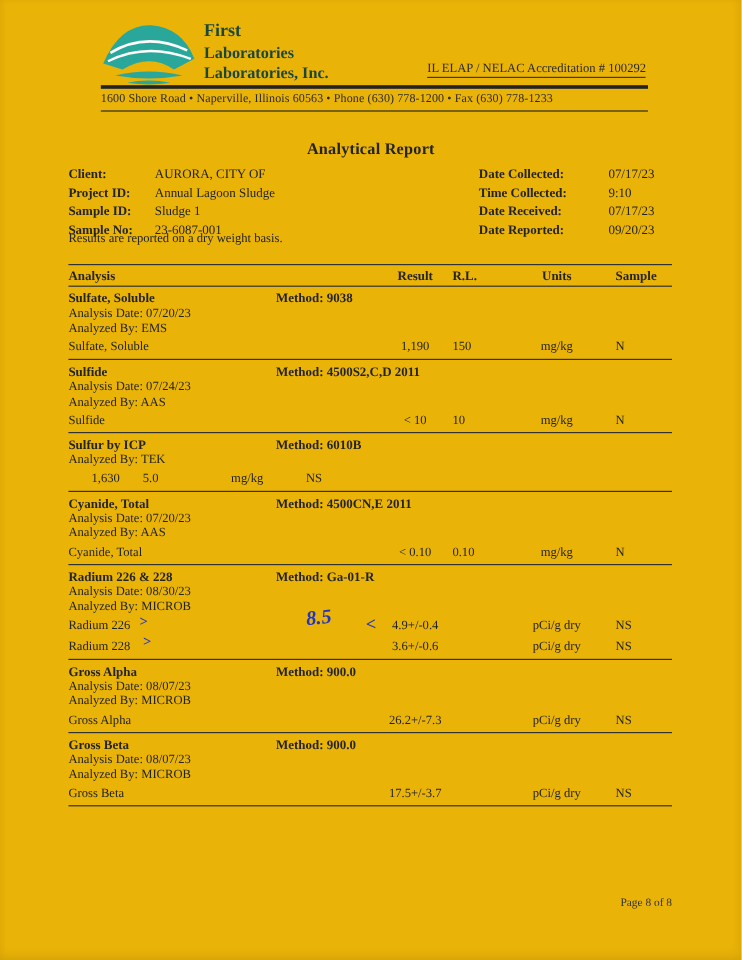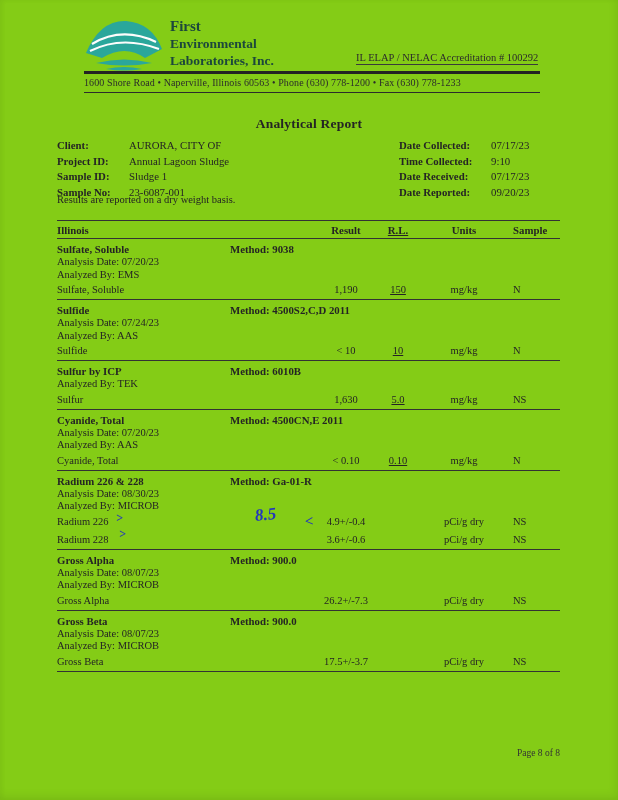--- a/index.html
+++ b/index.html
@@ -1,20 +1,20 @@
 <!DOCTYPE html>
 <html><head>
 <meta charset="utf-8">
 <style>
   html,body{margin:0;padding:0;background:#e9e9e7;}
   .page{
     position:relative;
     width:618px;height:800px;
     margin:0 auto;
-    background:#84cc16;
+    background:#eab308;
     font-family:"Liberation Serif","DejaVu Serif",serif;
     color:#242424;
     overflow:hidden;
     box-shadow:inset -2px -4px 8px rgba(0,0,0,0.07), inset 2px 0 5px rgba(0,0,0,0.03);
   }
   
   .logo{position:absolute;left:82px;top:13px;}
   .company{position:absolute;left:170px;top:17px;font-weight:bold;color:#1c473c;}
   .company .l1{font-size:15px;line-height:18px;}
   .company .l2,.company .l3{font-size:13.5px;line-height:17px;}
@@ -26,29 +26,29 @@
   .rule-top{position:absolute;left:84px;top:71px;width:456px;height:3px;background:#232323;}
   .address{position:absolute;left:84px;top:77px;font-size:10px;letter-spacing:0.1px;color:#2b2b2b;}
   .rule-top2{position:absolute;left:84px;top:92px;width:456px;height:1px;background:#2c2c2c;}
   
   .title{position:absolute;left:0;top:116px;width:100%;text-align:center;font-weight:bold;font-size:13.5px;letter-spacing:0.2px;}
   .info{position:absolute;left:57px;top:138px;width:503px;font-size:10.8px;}
   .info-row{line-height:15.5px;white-space:nowrap;}
   .il{display:inline-block;width:72px;font-weight:bold;}
   .iv{display:inline-block;width:270px;}
   .irl{display:inline-block;width:92px;font-weight:bold;}
-  .irv{display:inline-block;}
+  .irv{display:inline-block;margin-left:16px;}
   
   .table{position:absolute;left:57px;top:193px;width:503px;}
   .note{font-size:10.5px;line-height:13px;margin-bottom:14px;}
   .hr{height:1px;background:#333;}
   .thead{display:flex;font-weight:bold;font-size:10.8px;padding:3px 0 2px;}
   .c-analyte{width:258px;}
   .c-result{width:62px;text-align:center;}
-  .c-rl{width:42px;text-align:center;text-decoration:underline;}
+  .c-rl{width:42px;text-align:left;}
   .c-units{width:90px;text-align:center;}
   .c-flags{width:51px;text-align:left;padding-left:4px;box-sizing:border-box;}
   .section{position:relative;}
   .sec-head{position:relative;padding-top:4px;font-weight:bold;font-size:10.8px;line-height:13px;}
   .sec-method{position:absolute;left:173px;top:4px;}
   .sec-line{font-size:10.5px;line-height:12.5px;}
   .result-row{display:flex;font-size:10.5px;line-height:13px;padding:2px 0 3px;align-items:baseline;}
   
   .ink{position:absolute;color:#2336bd;font-style:italic;font-weight:bold;}
   .hw-sum{left:198px;top:34px;font-size:17px;transform:rotate(-6deg);}
@@ -67,21 +67,21 @@
     <svg width="84" height="60" viewBox="0 0 84 60">
       <path fill="#2aa79b" d="M4 40 Q18 7 44 8 Q70 10 80 36 L63 45 Q43 31 20 45 Z"></path>
       <path stroke="#fdfdfc" stroke-width="2.2" fill="none" d="M10 31 Q40 13 74 29"></path>
       <path stroke="#fdfdfc" stroke-width="2" fill="none" d="M8 38 Q40 22 77 36"></path>
       <path fill="#2aa79b" d="M14 50 Q42 43 70 50 Q42 55 14 50 Z"></path>
       <path fill="#2aa79b" d="M24 56 Q42 52 60 56 Q42 59 24 56 Z"></path>
     </svg>
   </div>
   <div class="company">
     <div class="l1">First</div>
-    <div class="l2">Environmental</div>
+    <div class="l2">Laboratories</div>
     <div class="l3">Laboratories, Inc.</div>
   </div>
   <div class="accred">IL ELAP / NELAC Accreditation # 100292</div>
   <div class="rule-top"></div>
   <div class="address">1600 Shore Road • Naperville, Illinois 60563 • Phone (630) 778-1200 • Fax (630) 778-1233</div>
   <div class="rule-top2"></div>
 
   <div class="title">Analytical Report</div>
 
   <div class="info">
@@ -96,21 +96,21 @@
     </div>
     <div class="info-row">
       <span class="il">Sample No:</span><span class="iv">23-6087-001</span><span class="irl">Date Reported:</span><span class="irv">09/20/23</span>
     </div>
   </div>
 
   <div class="table">
     <div class="note">Results are reported on a dry weight basis.</div>
     <div class="hr"></div>
     <div class="thead">
-      <span class="c-analyte">Illinois</span>
+      <span class="c-analyte">Analysis</span>
       <span class="c-result">Result</span>
       <span class="c-rl">R.L.</span>
       <span class="c-units">Units</span>
       <span class="c-flags">Sample</span>
     </div>
     <div class="hr"></div>
 
     <div class="section">
       <div class="sec-head">
         <span>Sulfate, Soluble</span>
@@ -145,21 +145,20 @@
       <div class="hr"></div>
     </div>
 
     <div class="section">
       <div class="sec-head">
         <span>Sulfur by ICP</span>
         <span class="sec-method">Method: 6010B</span>
       </div>
       <div class="sec-line">Analyzed By: TEK</div>
       <div class="result-row">
-        <span class="c-analyte">Sulfur</span>
         <span class="c-result">1,630</span>
         <span class="c-rl">5.0</span>
         <span class="c-units">mg/kg</span>
         <span class="c-flags">NS</span>
       </div>
       <div class="hr"></div>
     </div>
 
     <div class="section">
       <div class="sec-head">

